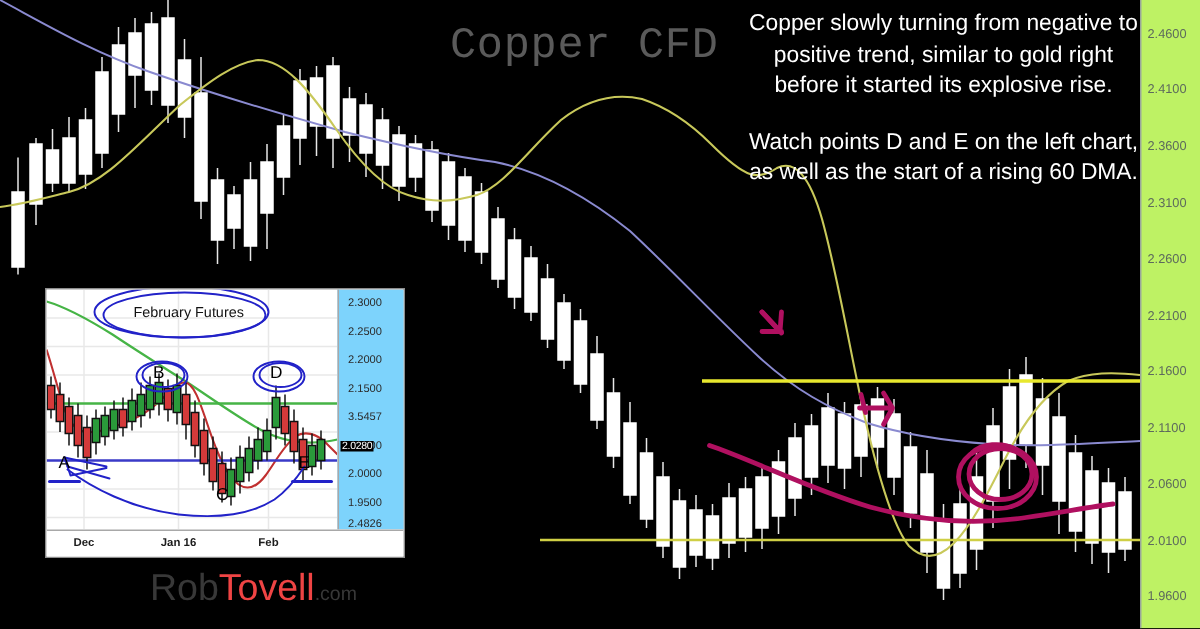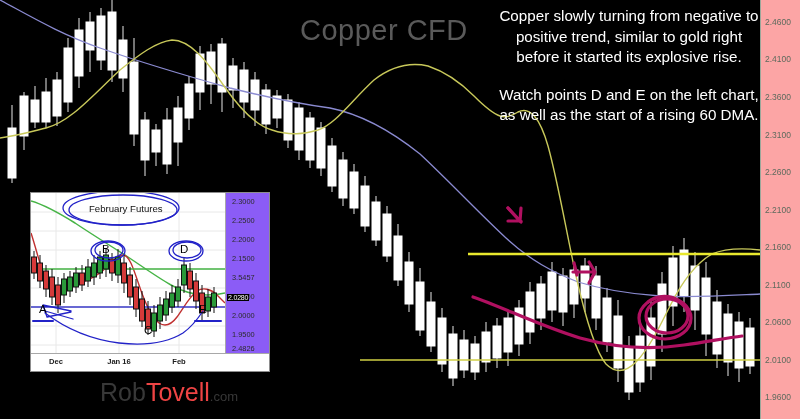--- a/index.html
+++ b/index.html
@@ -1,39 +1,39 @@
 <!DOCTYPE html>
 <html><head>
 <meta charset="utf-8">
 <style>
   html,body{margin:0;padding:0;background:#000;}
   body{font-family:"Liberation Sans",sans-serif;}
   #root{position:relative;width:800px;height:419px;background:#000000;overflow:hidden;}
 
   
   #main-chart{position:absolute;left:0;top:0;width:760px;height:419px;background:#000000;overflow:hidden;}
-  #price-axis{position:absolute;left:760px;top:0;width:40px;height:419px;background:#fca5a5;border-left:1px solid #9aa79a;}
+  #price-axis{position:absolute;left:760px;top:0;width:40px;height:419px;background:#bef264;border-left:1px solid #9aa79a;}
   .axis-tick{position:absolute;left:4px;font-size:8.5px;color:#5d6a5d;font-family:"Liberation Sans",sans-serif;white-space:nowrap;}
 
-  #chart-title{position:absolute;left:300px;top:14px;font-size:29px;color:#5a5a5a;letter-spacing:.5px;font-family:Liberation Sans, sans-serif;}
+  #chart-title{position:absolute;left:300px;top:14px;font-size:29px;color:#5a5a5a;letter-spacing:.5px;font-family:Liberation Mono, monospace;}
 
   
   #annotation-block{position:absolute;left:498px;top:6px;width:262px;color:#ffffff;font-size:15.2px;line-height:20.6px;font-family:"Liberation Sans",sans-serif;}
   #annotation-block p{margin:0 0 17px 0;text-align:center;}
 
   
   #watermark{position:absolute;left:60px;top:378px;font-size:25px;color:#3a3a3a;font-family:"Liberation Sans",sans-serif;letter-spacing:0px;}
   #watermark .wm-light{color:#383838;font-weight:300;margin-left:40px;}
   #watermark .wm-bold{color:#ef4444;font-weight:400;}
   #watermark .wm-com{font-size:13px;color:#383838;}
 
   
   #inset{position:absolute;left:30px;top:192px;width:238px;height:178px;background:#ffffff;border:1px solid #8d8d8d;overflow:hidden;}
   #inset-plot{position:absolute;left:0;top:0;width:194px;height:160px;overflow:hidden;}
-  #inset-axis{position:absolute;left:194px;top:0;width:44px;height:160px;background:#8b5cf6;border-left:1px solid #a8a8a8;}
+  #inset-axis{position:absolute;left:194px;top:0;width:44px;height:160px;background:#7dd3fc;border-left:1px solid #a8a8a8;}
   .inset-tick{position:absolute;left:6px;font-size:7.4px;color:#2b2b2b;font-family:"Liberation Sans",sans-serif;white-space:nowrap;}
   #inset-xaxis{position:absolute;left:0;top:160px;width:238px;height:18px;background:#ffffff;border-top:1px solid #a8a8a8;}
   .inset-xlabel{position:absolute;top:3px;font-size:7.6px;font-weight:bold;color:#1c1c1c;font-family:"Liberation Sans",sans-serif;transform:translateX(-50%);}
   #inset-title{position:absolute;left:58px;top:10px;font-size:9.6px;color:#111;font-family:"Liberation Sans",sans-serif;}
   .inset-point{position:absolute;font-size:11.5px;color:#000;font-family:"Liberation Sans",sans-serif;}
   #last-price-tag{position:absolute;left:196px;top:101px;background:#000;color:#fff;font-size:7px;padding:0 1px;font-family:"Liberation Sans",sans-serif;letter-spacing:-.2px;}
 </style>
 </head>
 <body>
 

